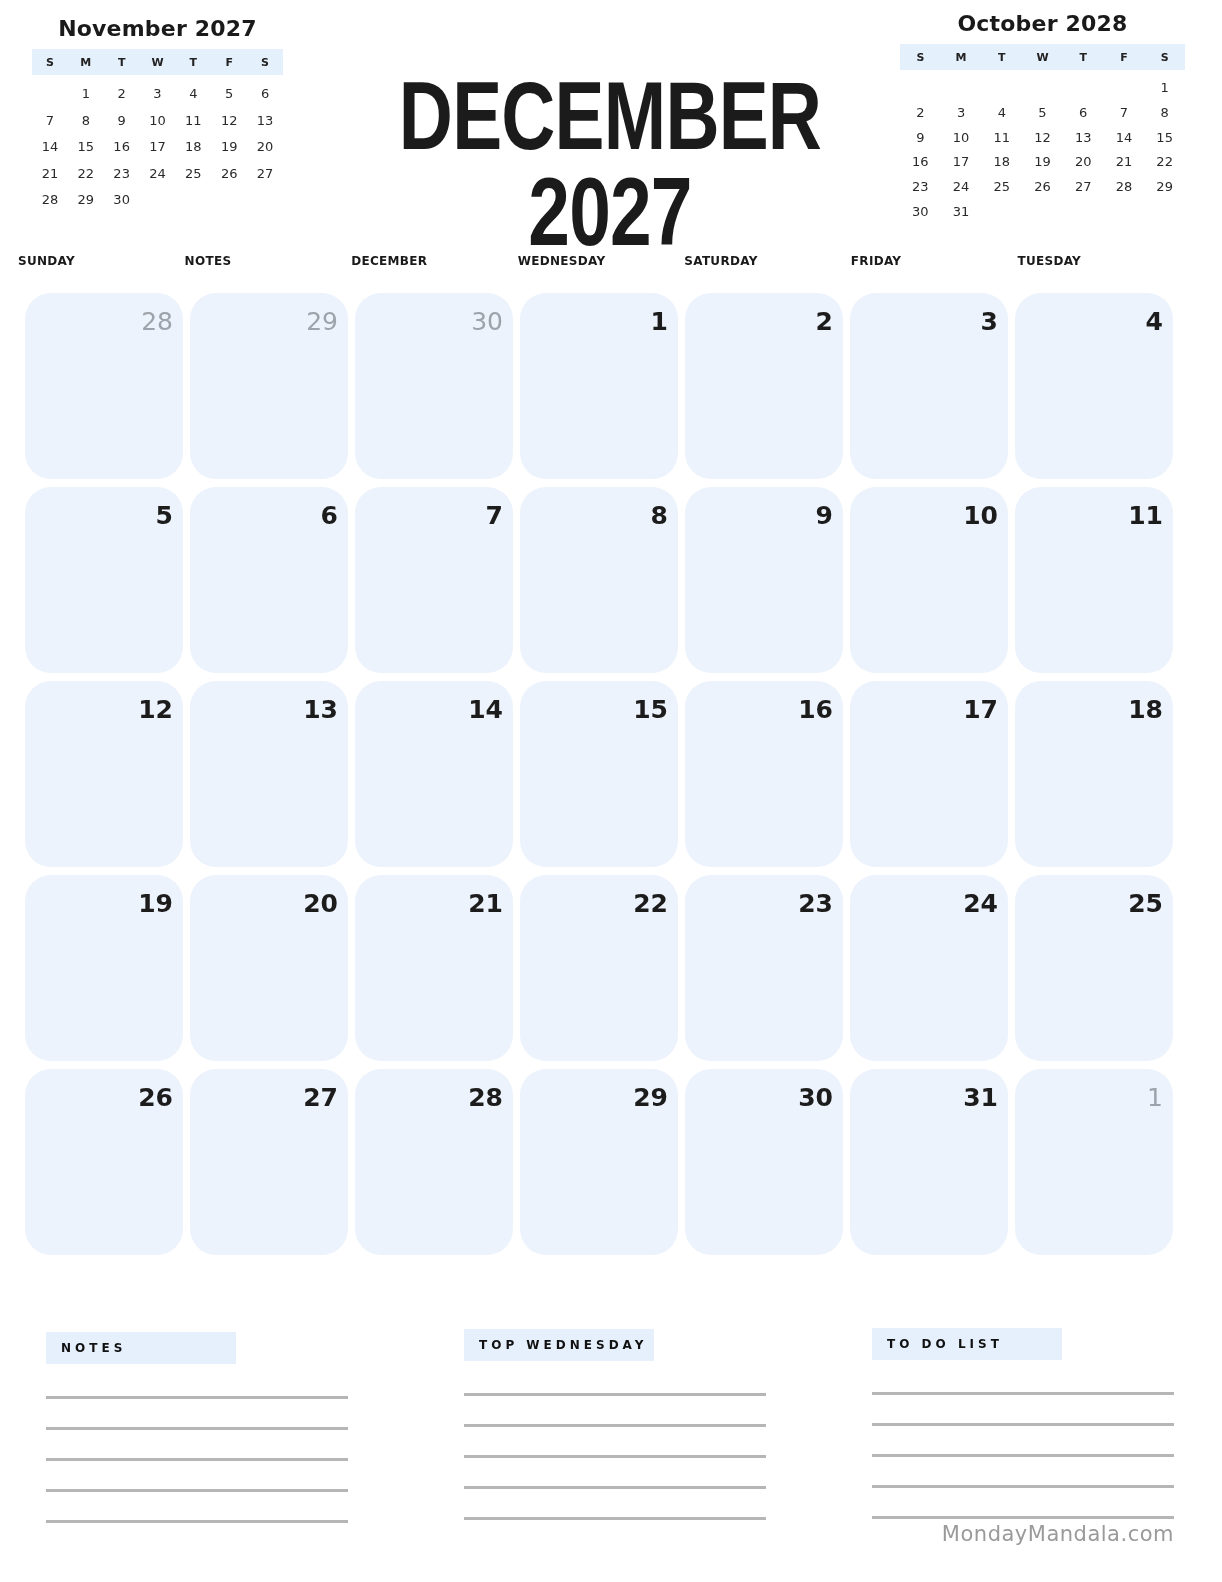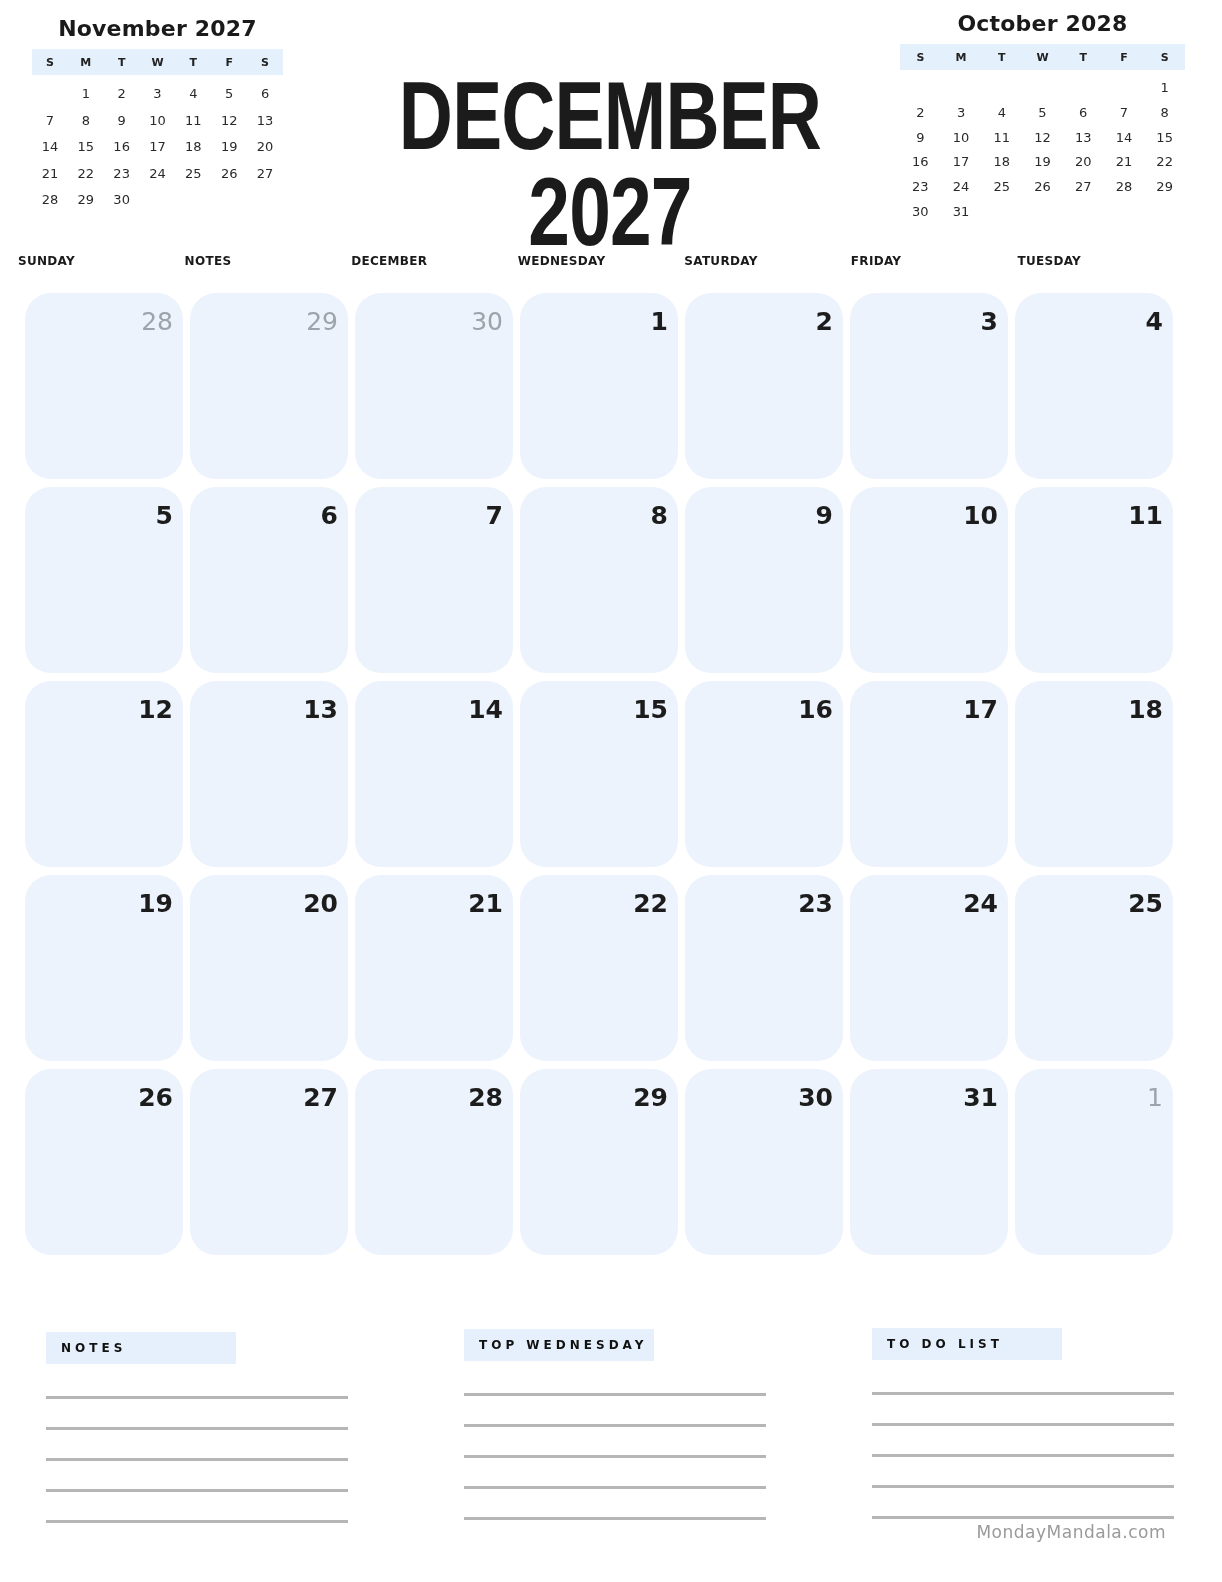--- a/index.html
+++ b/index.html
@@ -41,21 +41,21 @@
   .section-label { background: #e6f0fc; width: 190px; height: 32px; display: flex; align-items: center;
                    padding-left: 15px; box-sizing: border-box; font-size: 12px; font-weight: bold;
                    letter-spacing: 4px; color: #111; }
   .lines { margin-top: 32px; }
   .lines div { height: 3px; background: #b6b6b6; margin-bottom: 28px; }
 
   #sec-notes { left: 46px; top: 1308px; }
   #sec-priorities { left: 464px; top: 1305px; }
   #sec-todo { left: 872px; top: 1304px; }
 
-  .watermark { position: absolute; right: 56px; top: 1522px; font-size: 17px; color: #9a9a9a; letter-spacing: 0.5px; }
+  .watermark { position: absolute; right: 48px; top: 1522px; font-size: 21px; color: #9a9a9a; letter-spacing: 0.5px; }
 </style>
 </head>
 <body>
 
 <div class="mini" id="mini-nov">
   <div class="mini-title">November 2027</div>
   <div class="mini-head" id="nov-head">
       <span>S</span>
       <span>M</span>
       <span>T</span>

